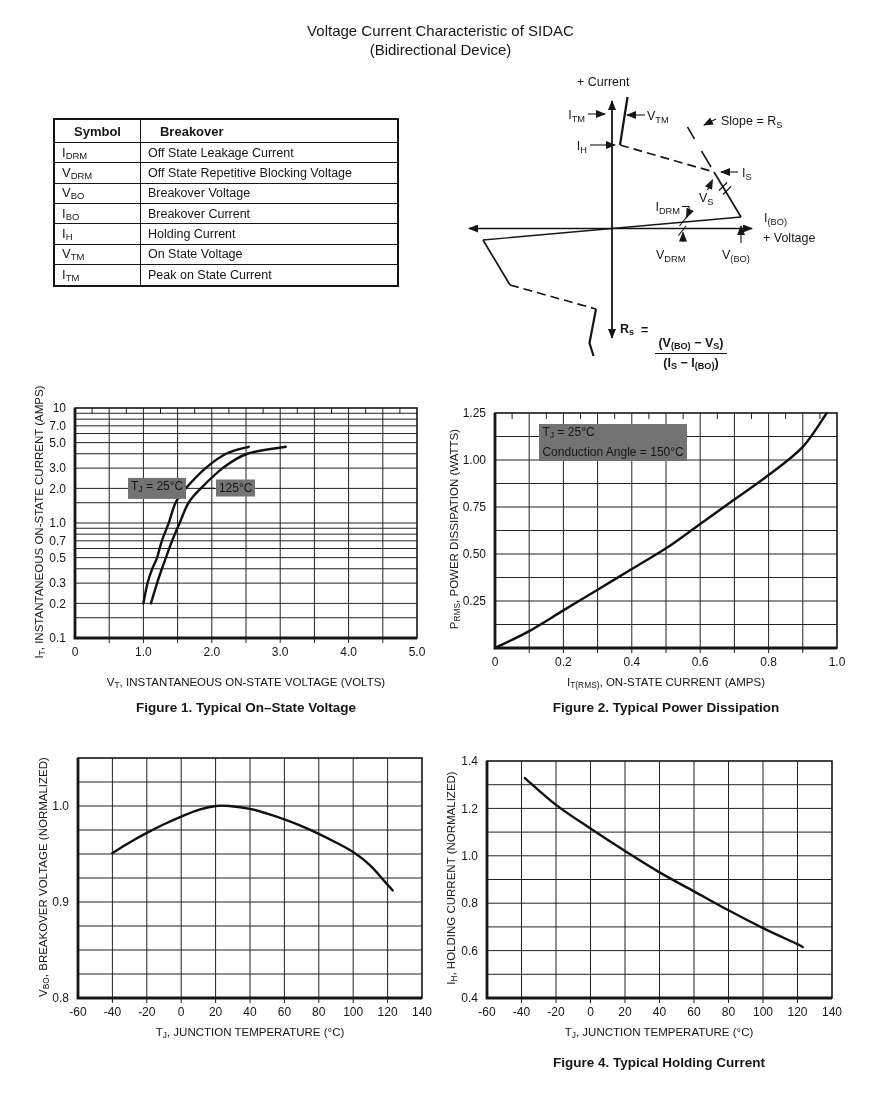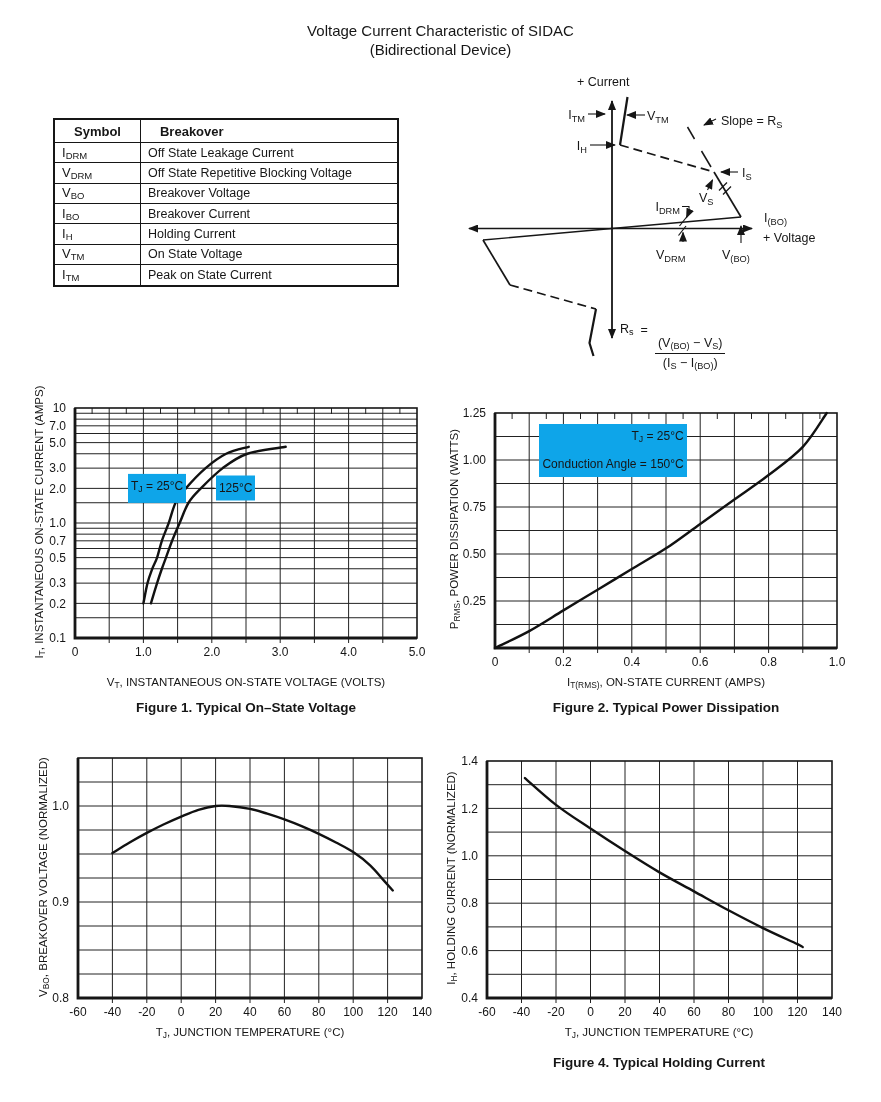--- a/index.html
+++ b/index.html
@@ -12,22 +12,22 @@
   .param-table th,.param-table td{border:1px solid #161616;text-align:left;vertical-align:middle;}
   .param-table th{font-size:13px;padding:3px 19px;height:16px;}
   .param-table td{font-size:12.5px;padding:1.5px 7px;height:16px;}
   .param-table td.sym{font-size:13px;width:64px;}
   .sub{font-size:73%;vertical-align:-0.25em;letter-spacing:0;}
   svg{position:absolute;overflow:visible;}
   .ylab,.xlab,.cap,.ann{position:absolute;}
   .ylab{font-size:11.5px;white-space:nowrap;text-align:center;}
   .xlab{font-size:11.5px;text-align:center;white-space:nowrap;}
   .cap{font-size:13.5px;font-weight:bold;text-align:center;white-space:nowrap;}
-  .ann{font-size:12px;line-height:25px;background:#0ea5e9;padding:0 3px;white-space:nowrap;text-align:right;}
-  .formula{position:absolute;display:flex;align-items:center;gap:7px;font-size:12.5px;}
+  .ann{font-size:12px;line-height:17px;background:#737373;padding:0 3px;white-space:nowrap;}
+  .formula{position:absolute;display:flex;align-items:center;gap:7px;font-size:12.5px;font-weight:bold;}
   .frac{display:inline-flex;flex-direction:column;text-align:center;}
   .num{border-bottom:1.4px solid #161616;padding:0 3px 2px;margin-top:48px;}
   .den{padding-top:2px;}
 </style>
 </head>
 <body>
 
 <div class="page">
 
   <div class="title">

